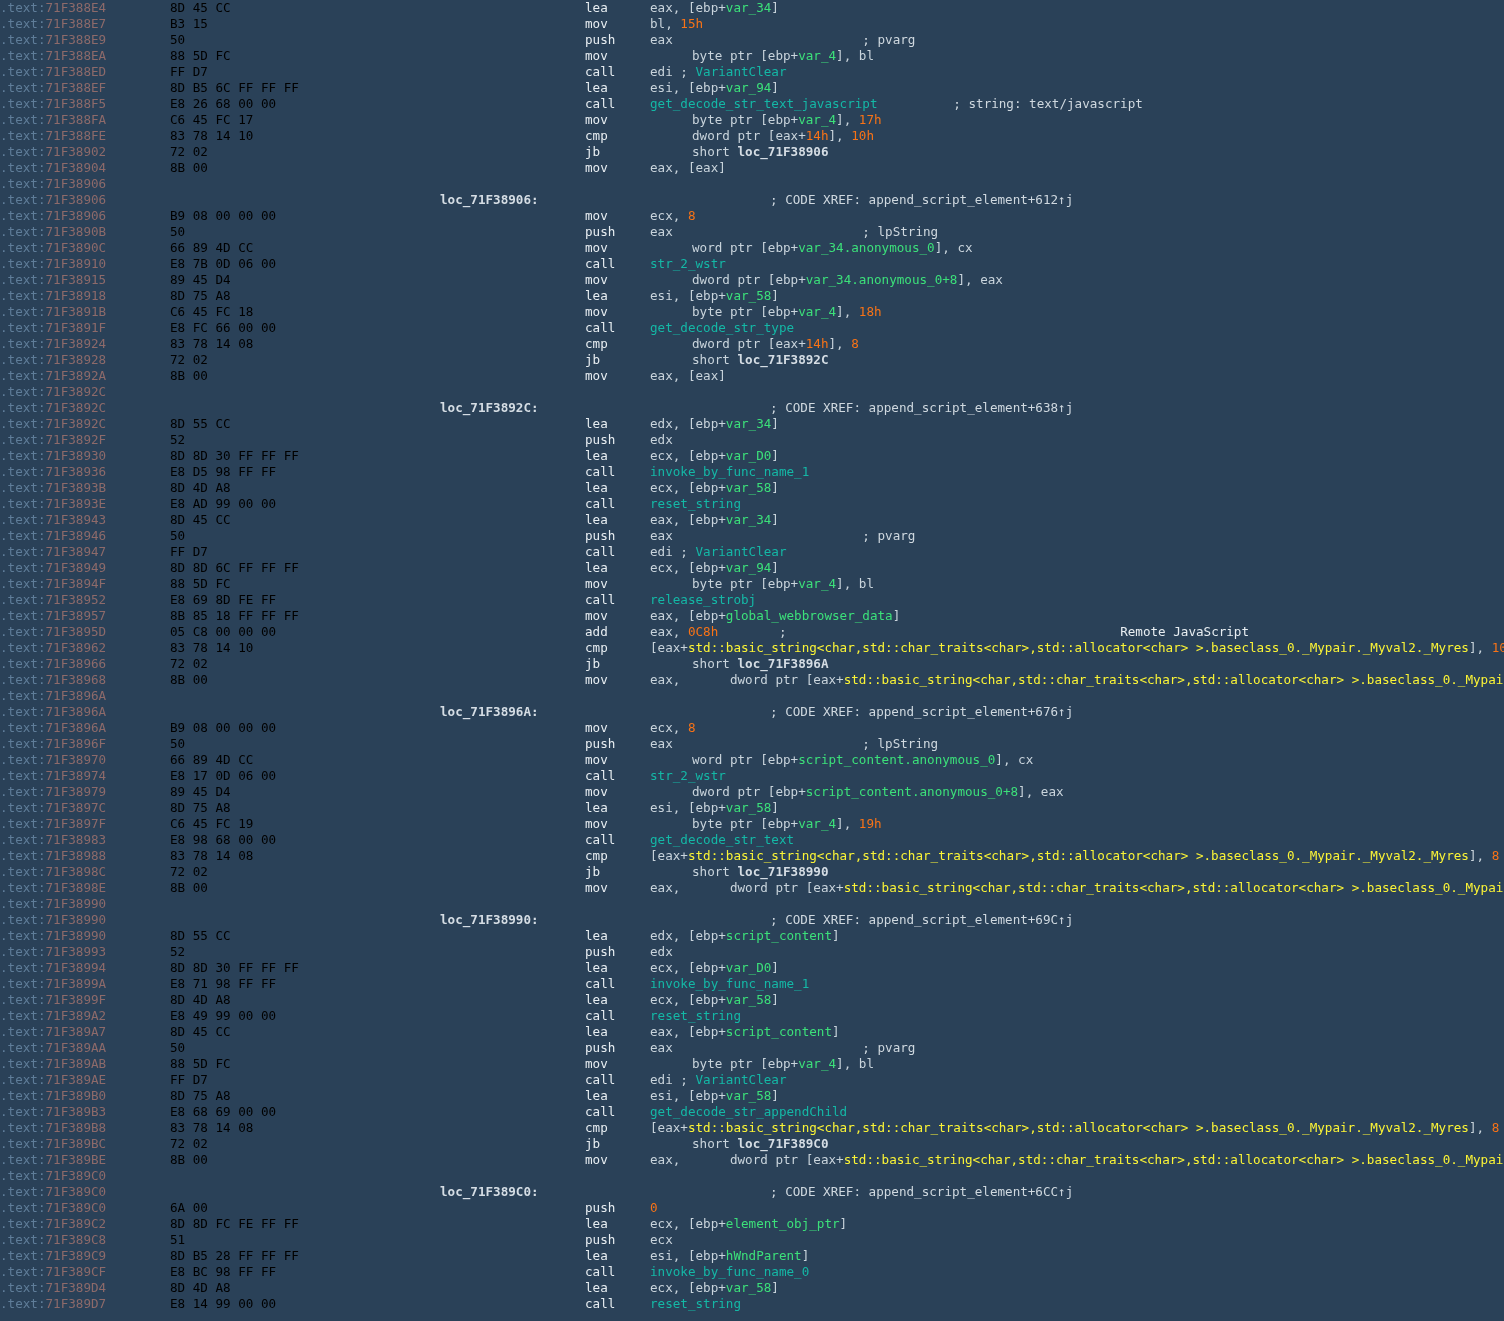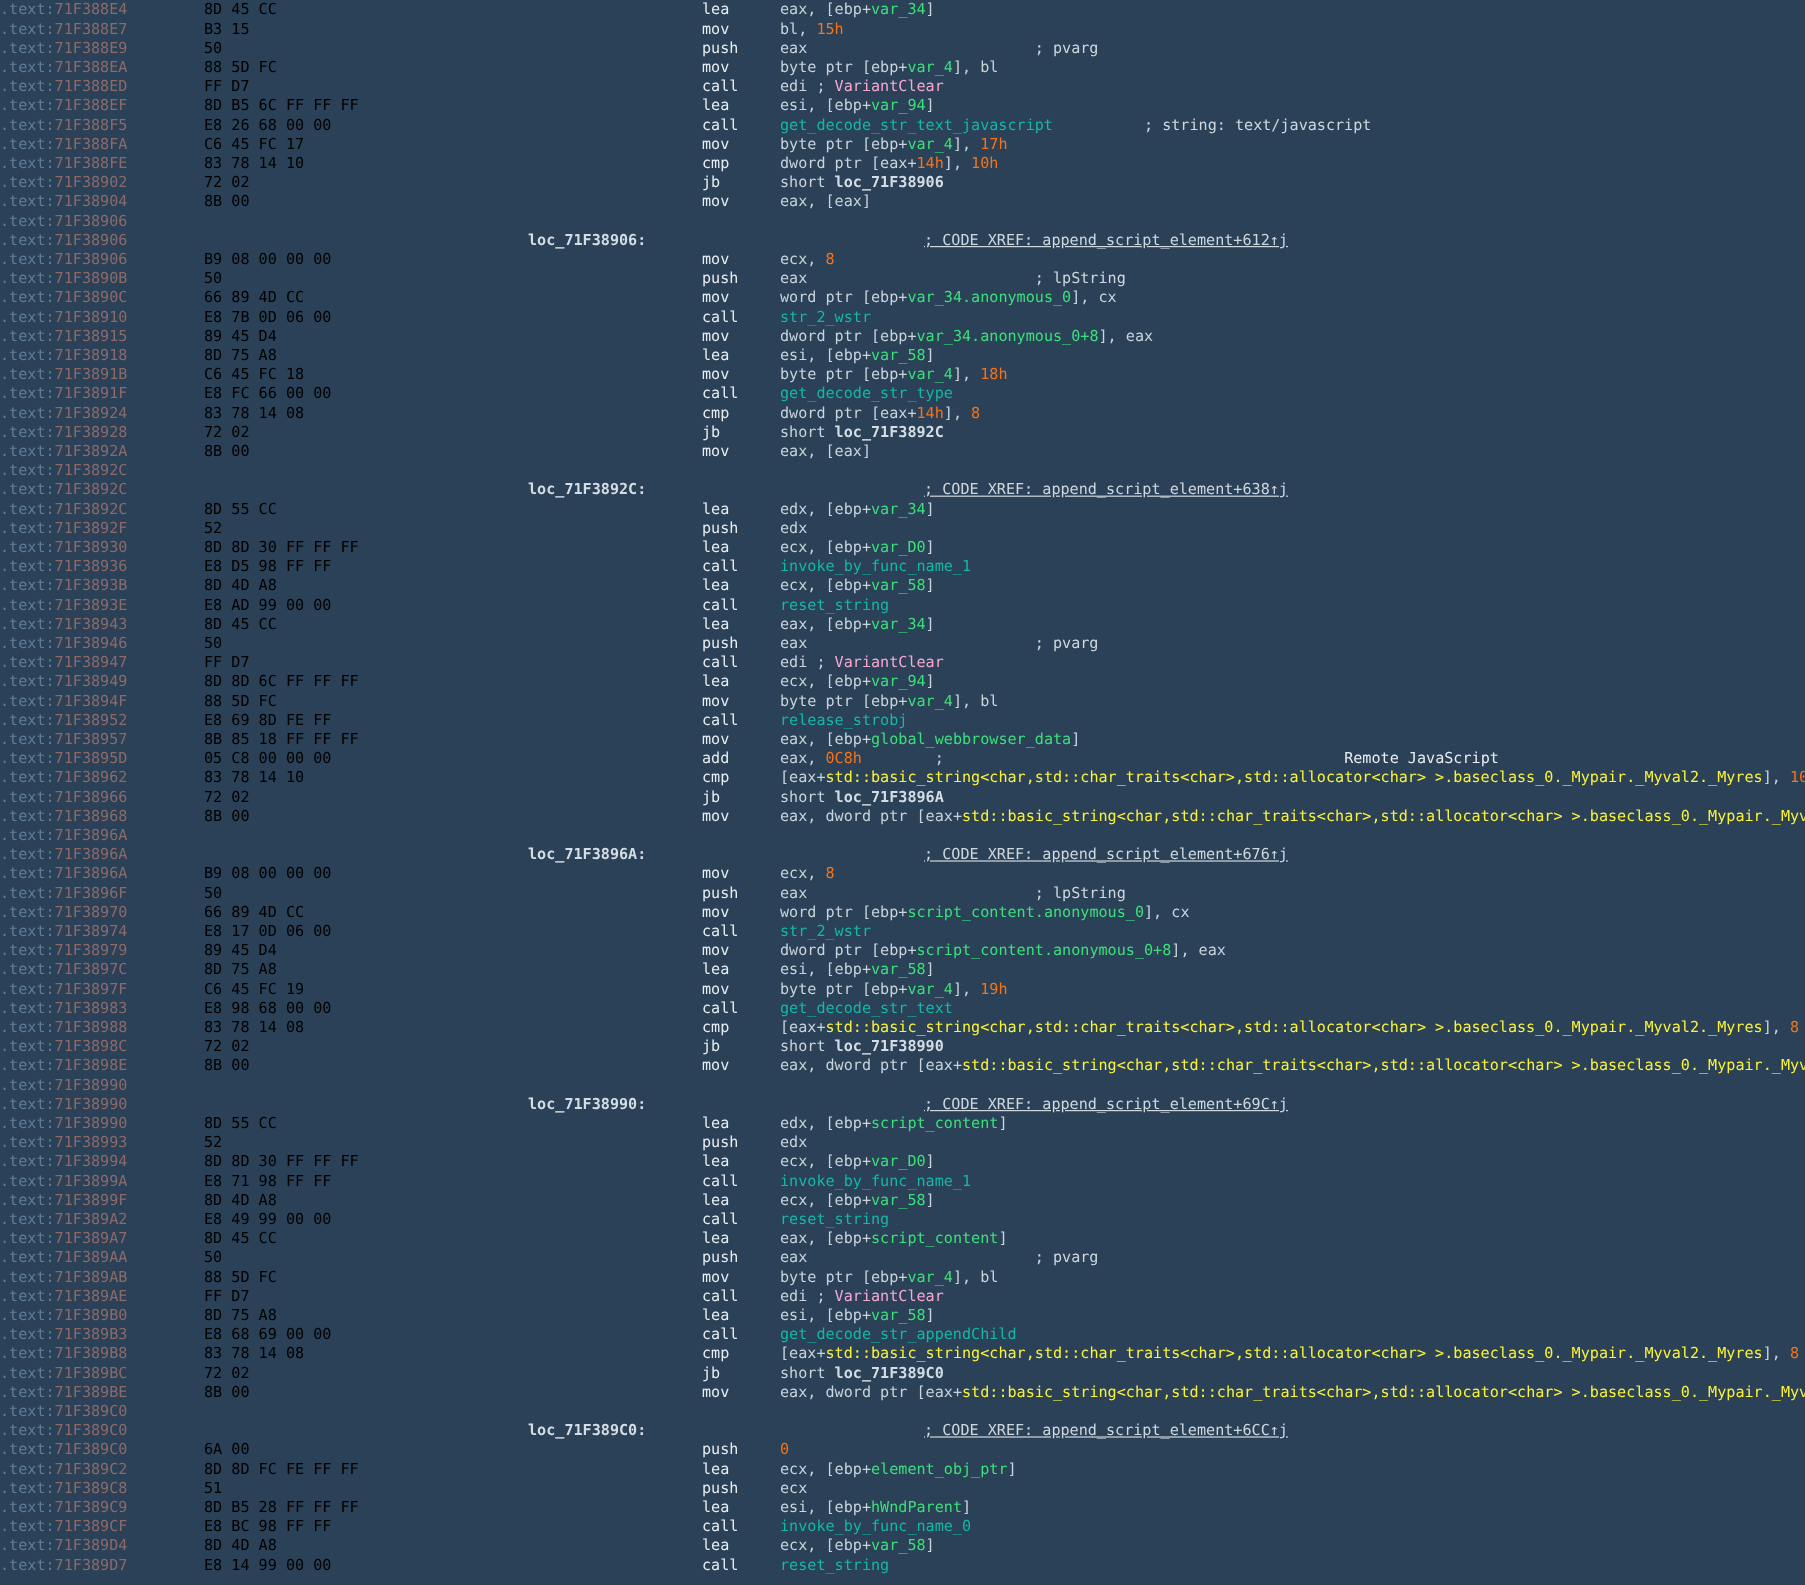--- a/index.html
+++ b/index.html
@@ -36,25 +36,25 @@
 
   
   .seg      { color: #5f7d99; }
   .addr     { color: #8d6a6a; }
   .label    { color: #d5dde4; font-weight: bold; }
   .mnem     { color: #e8eef2; }
   .reg      { color: #c9d4dc; }
   .var      { color: #3ce07a; }
   .num      { color: #f97316; }
   .fn       { color: #14b8a6; }
-  .api      { color: #f9a8d4; }
+  .api      { color: #14b8a6; }
   .cmt      { color: #cfd8df; }
-  .xref     { color: #cfd8df; text-decoration: underline; }
+  .xref     { color: #cfd8df; }
   .punct    { color: #c9d4dc; }
-  .kw       { color: #c9d4dc; }
+  .kw       { color: #c9d4dc; margin-left: 42px; }
   .struct   { color: #fbf436; }
 
   .col-gutter { display: inline-block; width: 170px; }
   .col-bytes  { display: inline-block; width: 270px; }
   .col-label  { display: inline-block; width: 145px; }
   .col-mnem   { display: inline-block; width: 65px; }
 </style>
 </head>
 <body>
 

